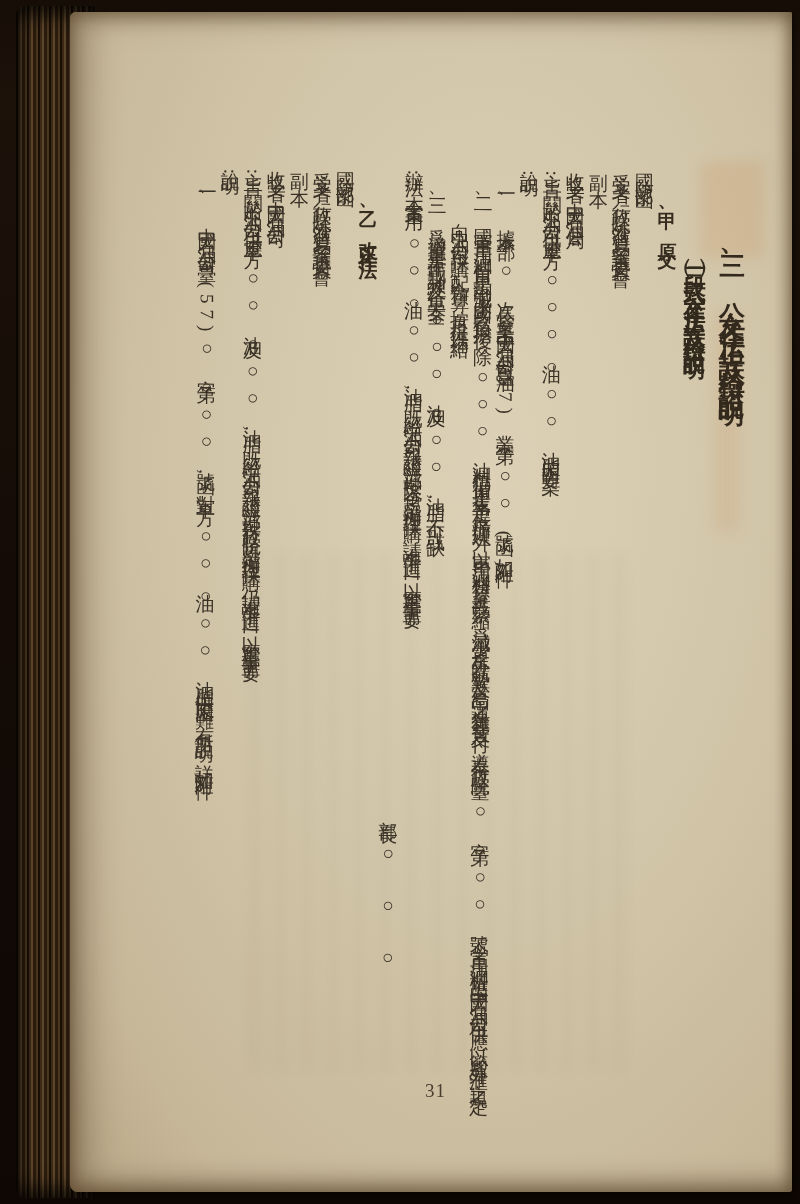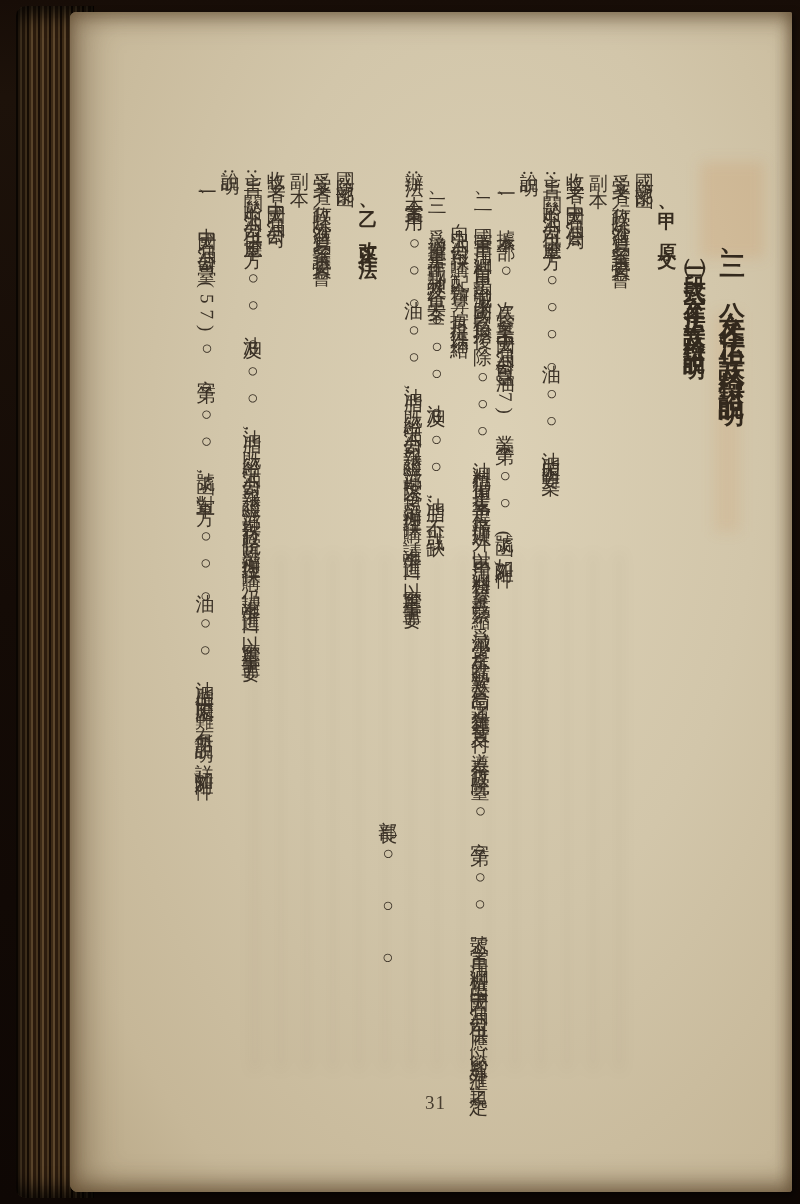--- a/index.html
+++ b/index.html
@@ -56,21 +56,21 @@
     padding-top:84px;font-weight:bold;color:#332a1e;
   }
   .heading{font-weight:bold;color:#352b1f;padding-top:38px;}
   .hang3{padding-top:75px;text-indent:-75px;}
   .item{padding-top:50px;text-indent:-25px;}
   .signer{padding-top:648px;}
   .copy-line{display:flex;align-items:flex-end;}
   .dual{display:inline-block;align-self:flex-start;}
   .dual span{display:block;line-height:23px;}
   .page-number{
-    position:absolute;bottom:78px;left:355px;
+    position:absolute;bottom:90px;left:355px;
     font-size:19px;color:#483e30;letter-spacing:1px;
   }
 </style>
 </head>
 <body>
 
 <div class="photo">
   <div class="book-edges"></div>
 
   <div class="page">

